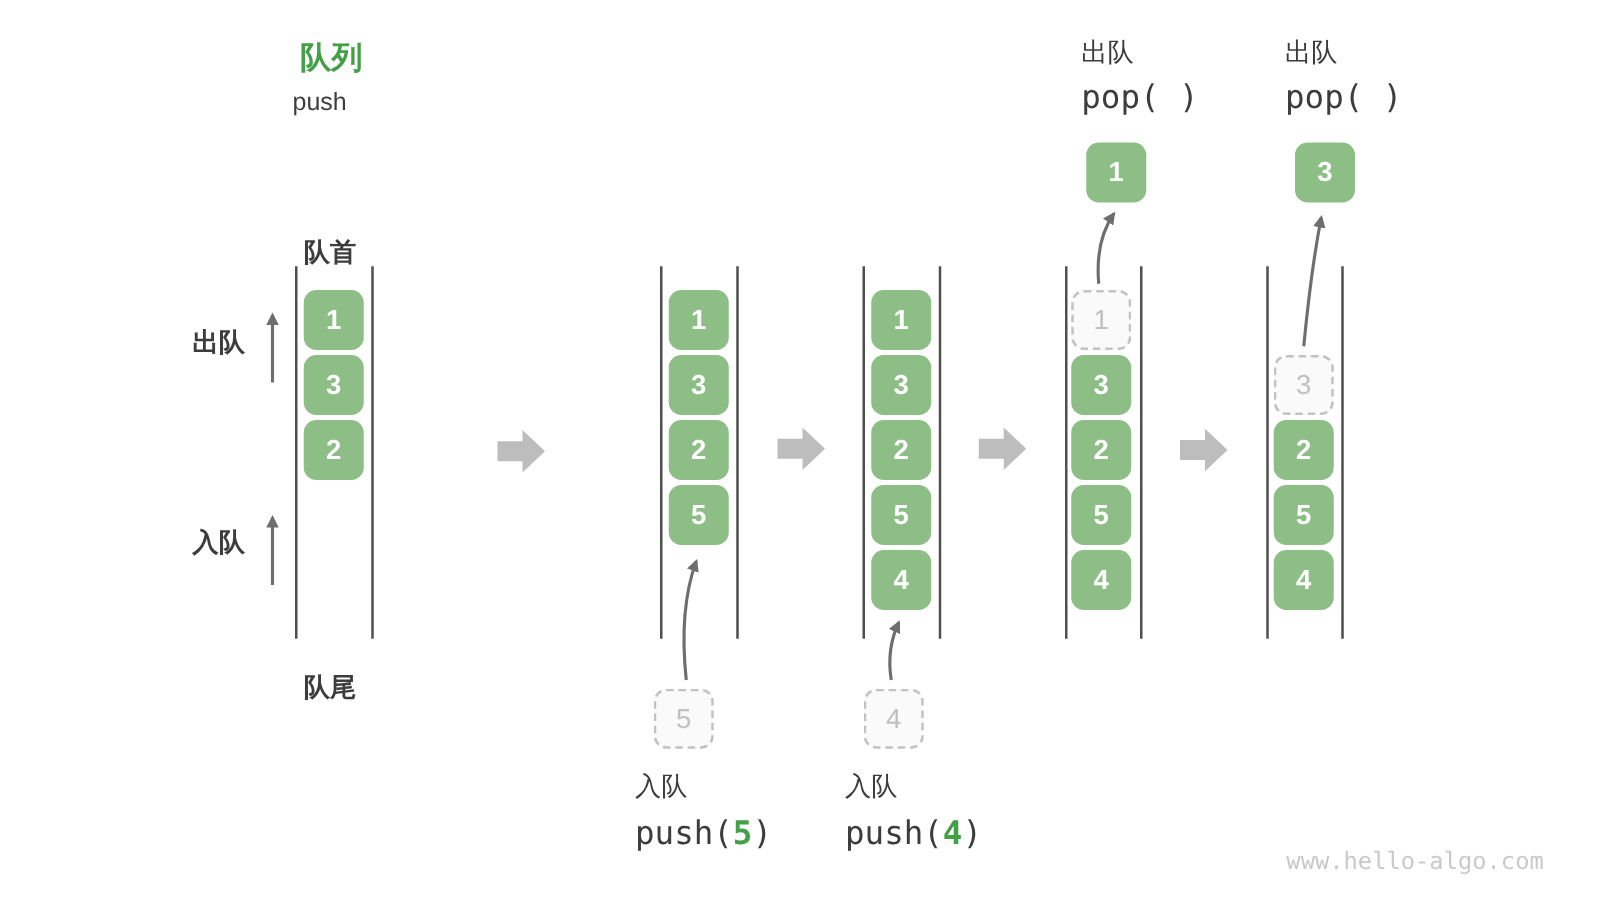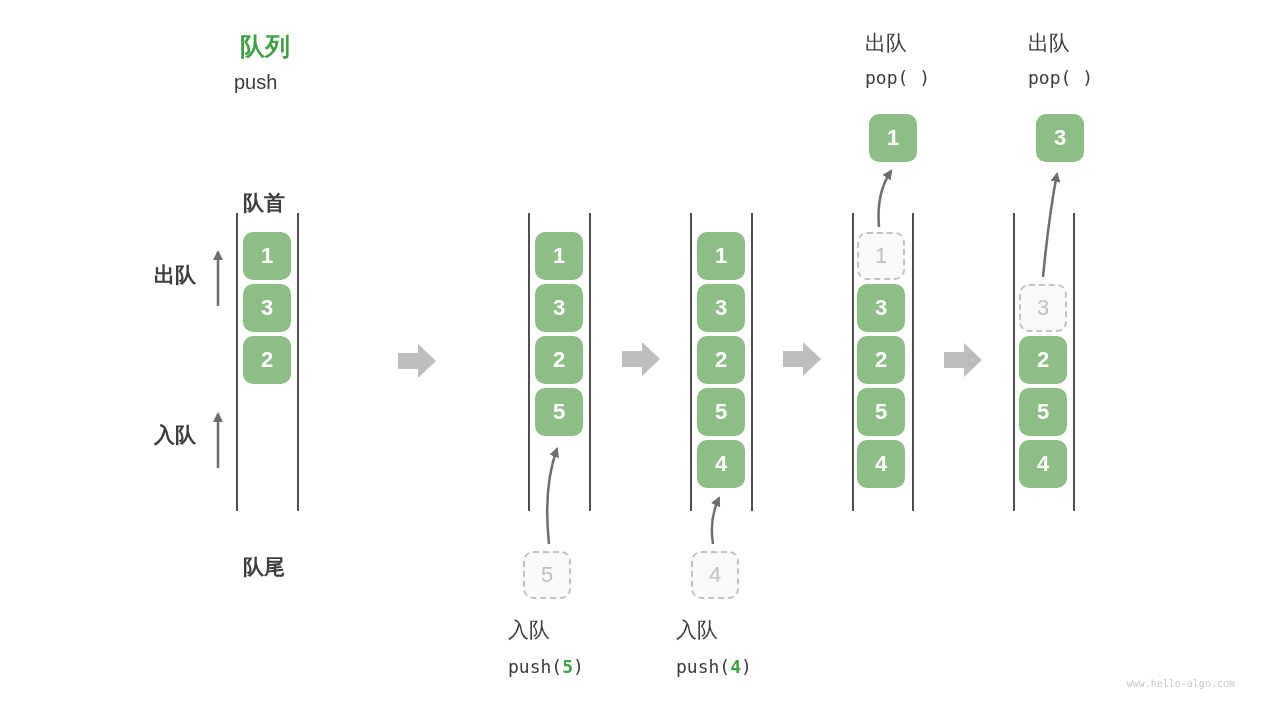--- a/index.html
+++ b/index.html
@@ -17,26 +17,26 @@
   }
   
   .ghost{
     position:absolute;width:48px;height:48px;border-radius:10px;box-sizing:border-box;
     border:2px dashed #c2c2c2;background:#fafafa;
     display:flex;align-items:center;justify-content:center;
     color:#c0c0c0;font-size:22px;font-weight:normal;
   }
   .zh-bold{position:absolute;color:#3c3c3c;font-size:21px;font-weight:bold;line-height:26px;white-space:nowrap;}
   .zh{position:absolute;color:#3c3c3c;font-size:21px;font-weight:normal;line-height:26px;white-space:nowrap;}
-  .mono{position:absolute;color:#3c3c3c;font-size:18px;line-height:28px;white-space:nowrap;
+  .mono{position:absolute;color:#3c3c3c;font-size:26px;line-height:28px;white-space:nowrap;
         font-family:"DejaVu Sans Mono","Liberation Mono",monospace;}
   .mono .arg{color:#43a047;font-weight:bold;}
   .title-zh{position:absolute;color:#43a047;font-size:25px;font-weight:bold;line-height:30px;}
   .title-en{position:absolute;color:#3c3c3c;font-size:20px;line-height:24px;}
-  .watermark{position:absolute;color:#c9c9c9;font-size:10px;
+  .watermark{position:absolute;color:#c9c9c9;font-size:19px;
         font-family:"DejaVu Sans Mono","Liberation Mono",monospace;}
   svg{position:absolute;left:0;top:0;}
 </style>
 </head>
 <body>
 
 <div id="canvas">
 
   <svg width="1280" height="720">
     <defs>
@@ -57,21 +57,21 @@
     <polygon points="0,9 20,9 20,0 38,17 20,34 20,25 0,25" fill="#bdbdbd" transform="translate(398,344)"></polygon>
     <polygon points="0,9 20,9 20,0 38,17 20,34 20,25 0,25" fill="#bdbdbd" transform="translate(622,342)"></polygon>
     <polygon points="0,9 20,9 20,0 38,17 20,34 20,25 0,25" fill="#bdbdbd" transform="translate(783,342)"></polygon>
     <polygon points="0,9 20,9 20,0 38,17 20,34 20,25 0,25" fill="#bdbdbd" transform="translate(944,343)"></polygon>
   </svg>
 
   <div class="title-zh" style="left:240px;top:31px;">队列</div>
   <div class="title-en" style="left:234px;top:70px;">push</div>
 
   <div class="zh-bold" style="left:243px;top:155px;margin-top:35px;">队首</div>
-  <div class="zh-bold" style="left:243px;top:554px;">队尾</div>
+  <div class="zh-bold" style="left:243px;top:538px;">队尾</div>
   <div class="zh-bold" style="left:154px;top:262px;">出队</div>
   <div class="zh-bold" style="left:154px;top:422px;">入队</div>
 
   <div class="wall" style="left:236px;"></div>
   <div class="wall" style="left:297px;"></div>
   <div class="box" style="left:243px;top:232px;">1</div>
   <div class="box" style="left:243px;top:284px;">3</div>
   <div class="box" style="left:243px;top:336px;">2</div>
 
   <div class="wall" style="left:528px;"></div>

